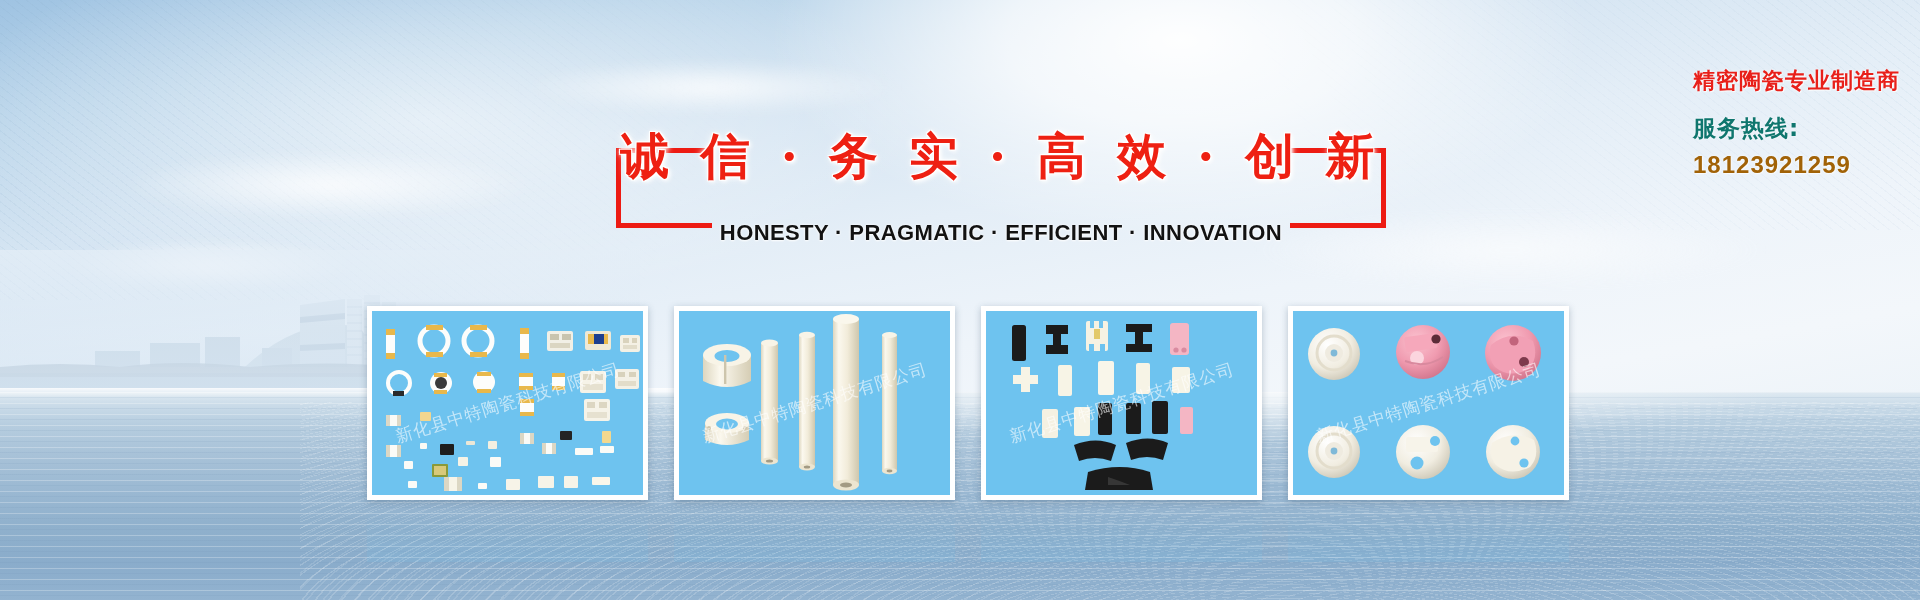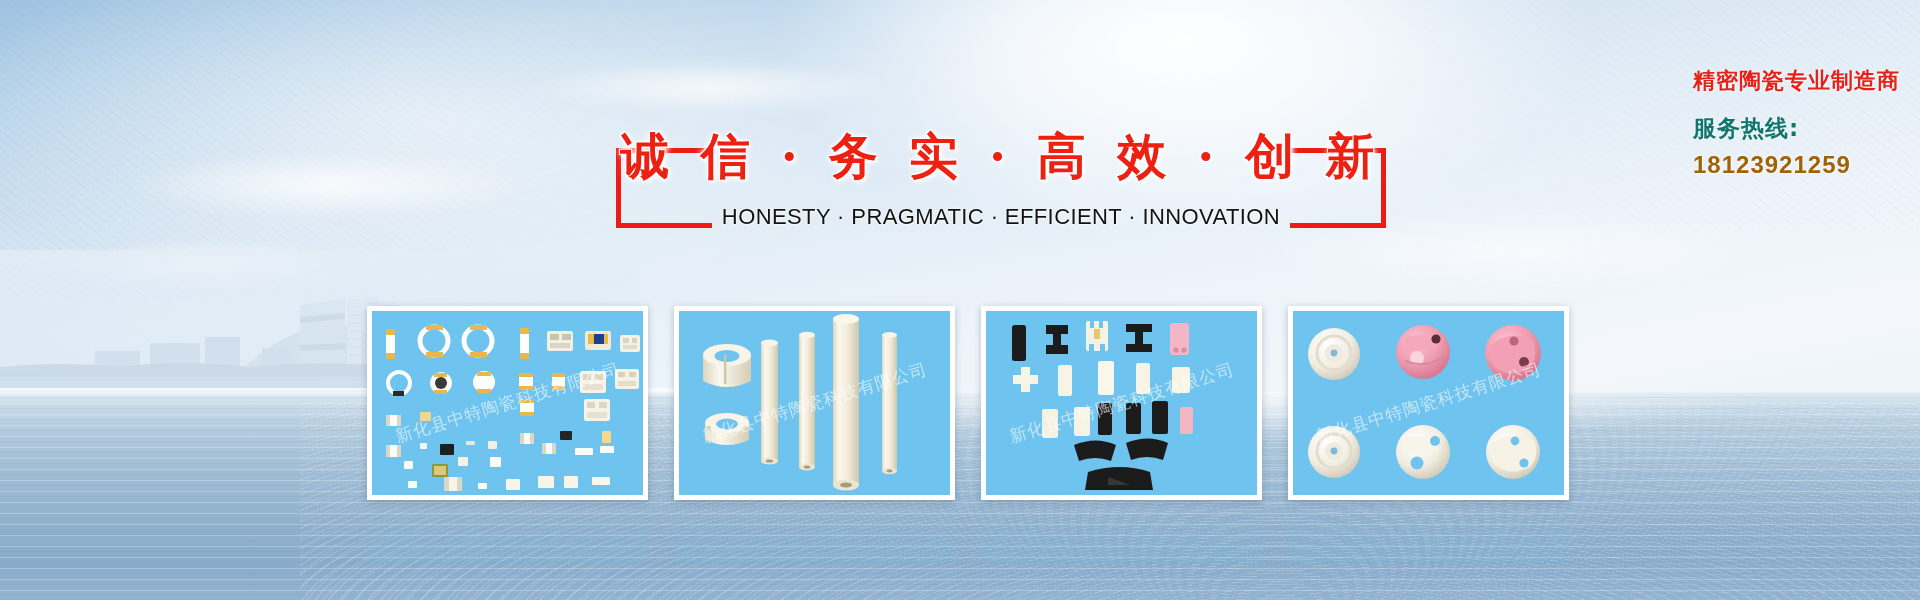--- a/index.html
+++ b/index.html
@@ -93,24 +93,24 @@
     text-align:center;
     font-family:"DejaVu Serif", serif;
     font-size:49px; font-weight:700; letter-spacing:7px;
     color:#ee2012; line-height:1.18;
     text-shadow:
       0 0 4px #fff, 0 0 8px #fff, 1px 1px 0 #fff, -1px -1px 0 #fff,
       1px -1px 0 #fff, -1px 1px 0 #fff, 2px 2px 4px rgba(255,255,255,.95);
     white-space:nowrap;
   }
   .slogan-en {
-    position:absolute; left:0; top:76px; width:770px;
+    position:absolute; left:0; top:92px; width:770px;
     text-align:center;
     font-family:"Liberation Sans", sans-serif;
-    font-size:22px; font-weight:400; letter-spacing:.4px;
+    font-size:22px; font-weight:700; letter-spacing:.4px;
     color:#121212;
     text-shadow:0 0 3px rgba(255,255,255,.9), 0 1px 2px rgba(255,255,255,.8);
     white-space:nowrap;
   }
 
   
   .contact { position:absolute; left:1660px; top:66px; width:320px;margin-left:33px; }
   .contact-title {
     font-family:"DejaVu Sans", sans-serif;
     font-size:22px; font-weight:700; color:#e8201a; letter-spacing:1px;

